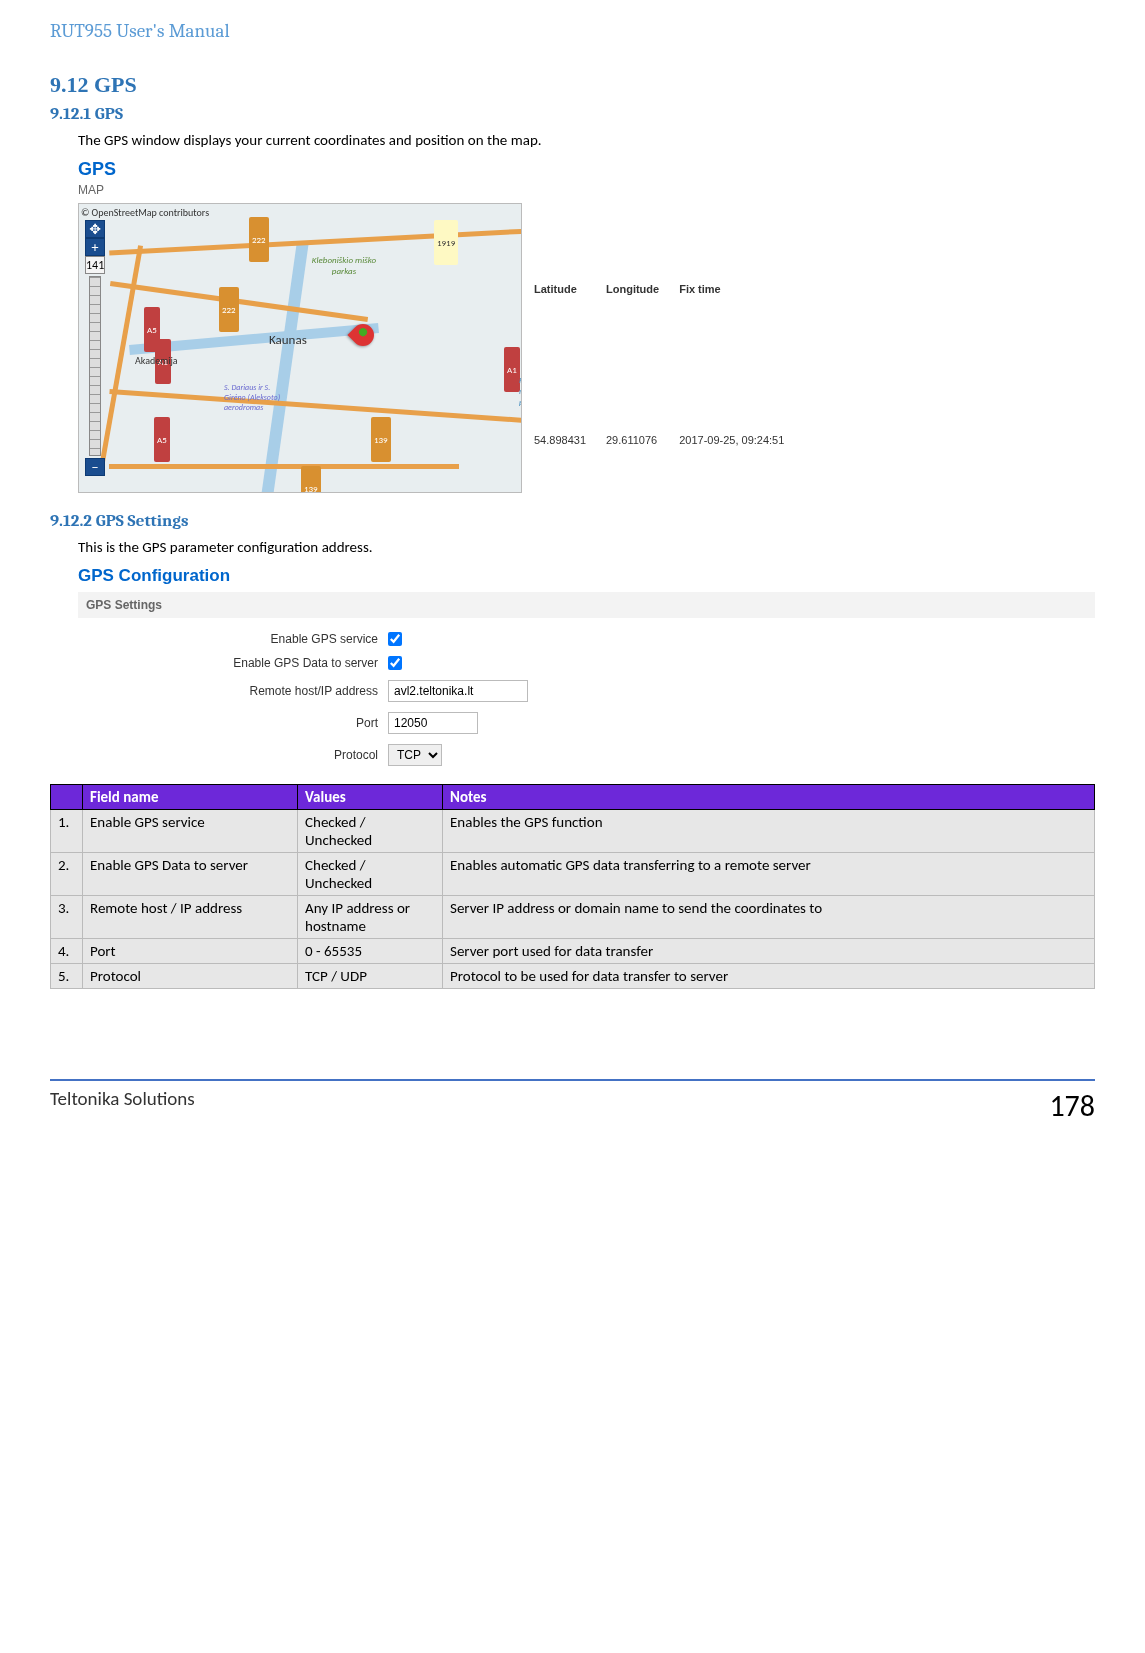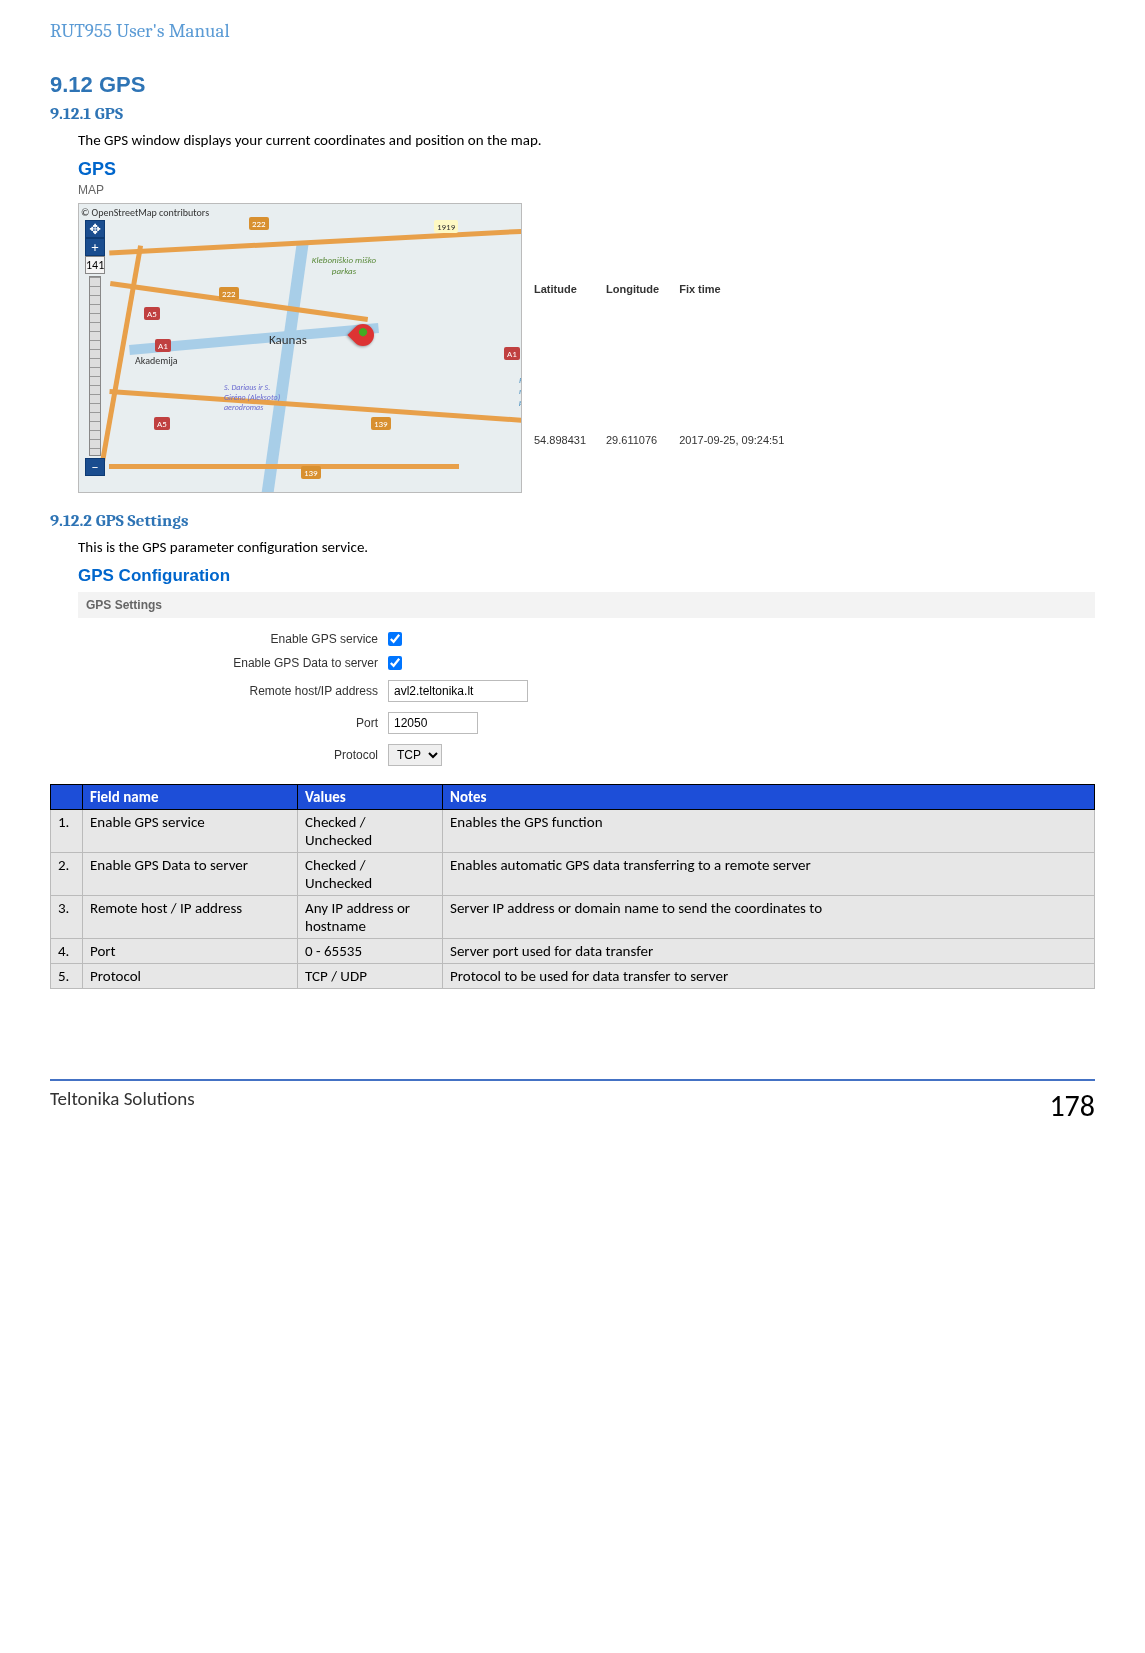--- a/index.html
+++ b/index.html
@@ -4,51 +4,51 @@
 <style>
   * { box-sizing: border-box; margin: 0; padding: 0; }
   body {
     font-family: Calibri, Arial, sans-serif;
     background: #fff;
     width: 1145px;
     padding: 20px 50px 20px 50px;
     color: #000;
   }
   .header-title { color: #5b9bd5; font-size: 19px; margin-bottom: 30px; font-family: Cambria, serif; }
-  .h2 { color: #2e74b5; font-size: 22px; font-weight: bold; margin-top: 25px; margin-bottom: 6px; font-family: Liberation Sans, sans-serif; }
+  .h2 { color: #2e74b5; font-size: 22px; font-weight: bold; margin-top: 25px; margin-bottom: 6px; font-family: Liberation Serif, serif; }
   .h3 { color: #2e74b5; font-size: 17px; font-weight: bold; margin-bottom: 8px; font-family: Cambria, serif; }
   .body-text { font-size: 15px; margin-bottom: 10px; padding-left: 28px; }
   .gps-panel { margin-left: 28px; margin-bottom: 18px; }
   .gps-title { color: #0066cc; font-family: Arial; font-size: 18px; font-weight: bold; margin-bottom: 3px; }
   .map-section { font-family: Arial; font-size: 12px; color: #666; margin-bottom: 6px; }
   .map-row { display: flex; gap: 10px; }
   .map-box { width: 444px; height: 290px; background: #e8eef0; position: relative; border: 1px solid #bbb; overflow: hidden; }
   .map-copyright { position: absolute; top: 2px; left: 2px; font-size: 10px; color: #333; z-index: 5; }
   .zoom-ctrl { position: absolute; top: 16px; left: 6px; width: 20px; z-index: 5; }
   .zoom-btn { width: 20px; height: 18px; background: #1a4d8f; color: #fff; font-size: 14px; text-align: center; line-height: 17px; border: 1px solid #0d3a73; cursor: pointer; }
   .zoom-slider { width: 12px; height: 180px; background: repeating-linear-gradient(#999, #999 1px, #ddd 1px, #ddd 9px); margin: 2px auto; border: 1px solid #888; }
   .road { position: absolute; background: #e8a04a; }
-  .road-label { position: absolute; background: #d89030; color: #fff; font-size: 9px; padding: 1px 3px; border-radius: 2px; }
+  .road-label { position: absolute; background: #d89030; color: #fff; font-size: 9px; padding: 17px 3px; border-radius: 2px; }
   .city-label { position: absolute; font-size: 13px; color: #333; }
   .park-label { position: absolute; font-size: 9px; color: #5a8a3a; font-style: italic; }
   .airport-label { position: absolute; font-size: 8px; color: #6a6ad0; font-style: italic; }
   .marker { position: absolute; width: 22px; height: 22px; background: #d33; transform: rotate(45deg); border-radius: 50% 50% 50% 0; box-shadow: 0 1px 3px rgba(0,0,0,0.4); }
   .marker::after { content:''; position:absolute; width:8px; height:8px; background:#4a2; border-radius:50%; top:5px; left:5px; }
   .coord-table { font-family: Arial; font-size: 11px; }
   .coord-table th { font-weight: bold; padding: 0 18px 18px 0; text-align: left; color: #333; }
   .coord-table td { padding: 0 18px 4px 0; color: #333; }
   .gray-section { background: #f3f3f3; padding: 6px 0 6px 8px; font-family: Arial; font-size: 12px; color: #666; font-weight: bold; margin-bottom: 14px; }
   .config-title { color: #0066cc; font-family: Arial; font-weight: bold; font-size: 17px; margin-bottom: 6px; }
   .form-row { display: flex; align-items: center; margin-bottom: 10px; font-family: Arial; font-size: 12px; }
   .form-label { width: 310px; text-align: right; padding-right: 10px; color: #333; }
   .form-input { padding: 3px 5px; border: 1px solid #bbb; font-size: 12px; width: 140px; }
   .form-select { padding: 2px 4px; border: 1px solid #bbb; font-size: 12px; }
   .chk { width: 14px; height: 14px; }
   .desc-table { width: 100%; border-collapse: collapse; font-size: 15px; margin-top: 2px; }
-  .desc-table th { background: #1d4ed8; color: #fff; text-align: left; padding: 3px 7px; font-weight: bold; border: 1px solid #000; }
+  .desc-table th { background: #6d28d9; color: #fff; text-align: left; padding: 3px 7px; font-weight: bold; border: 1px solid #000; }
   .desc-table td { background: #e7e7e7; padding: 3px 7px; border: 1px solid #bbb; vertical-align: top; }
   .desc-table td.num { width: 32px; }
   .desc-table td.field { width: 215px; }
   .desc-table td.vals { width: 145px; }
   .footer-rule { border-top: 2px solid #4472c4; margin-top: 90px; margin-bottom: 6px; }
   .footer-row { display: flex; justify-content: space-between; font-size: 19px; color: #333; }
   .footer-page { font-size: 30px; color: #000; }
   .rvr { position:absolute; background:#a8cee8; }
 </style>
 </head>
@@ -121,21 +121,21 @@
     </tbody>
       </table>
   </div>
 </div>
 
 <div class="h3">
   <span>9.12.2</span>
   <span>GPS Settings</span>
 </div>
 
-<div class="body-text">This is the GPS parameter configuration service.</div>
+<div class="body-text">This is the GPS parameter configuration address.</div>
 
 <div class="gps-panel">
   <div class="config-title">GPS Configuration</div>
   <div class="gray-section">GPS Settings</div>
 
   <div class="form-row">
     <div class="form-label">Enable GPS service</div>
     <input type="checkbox" class="chk" checked="" style="">
   </div>
   <div class="form-row">

